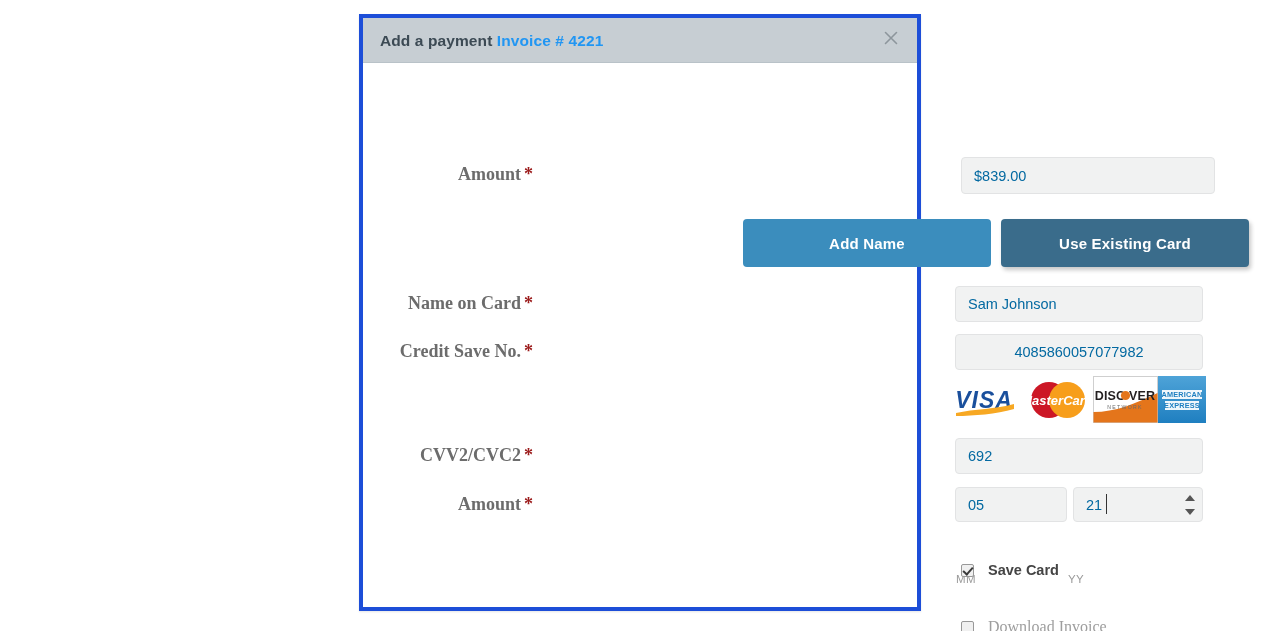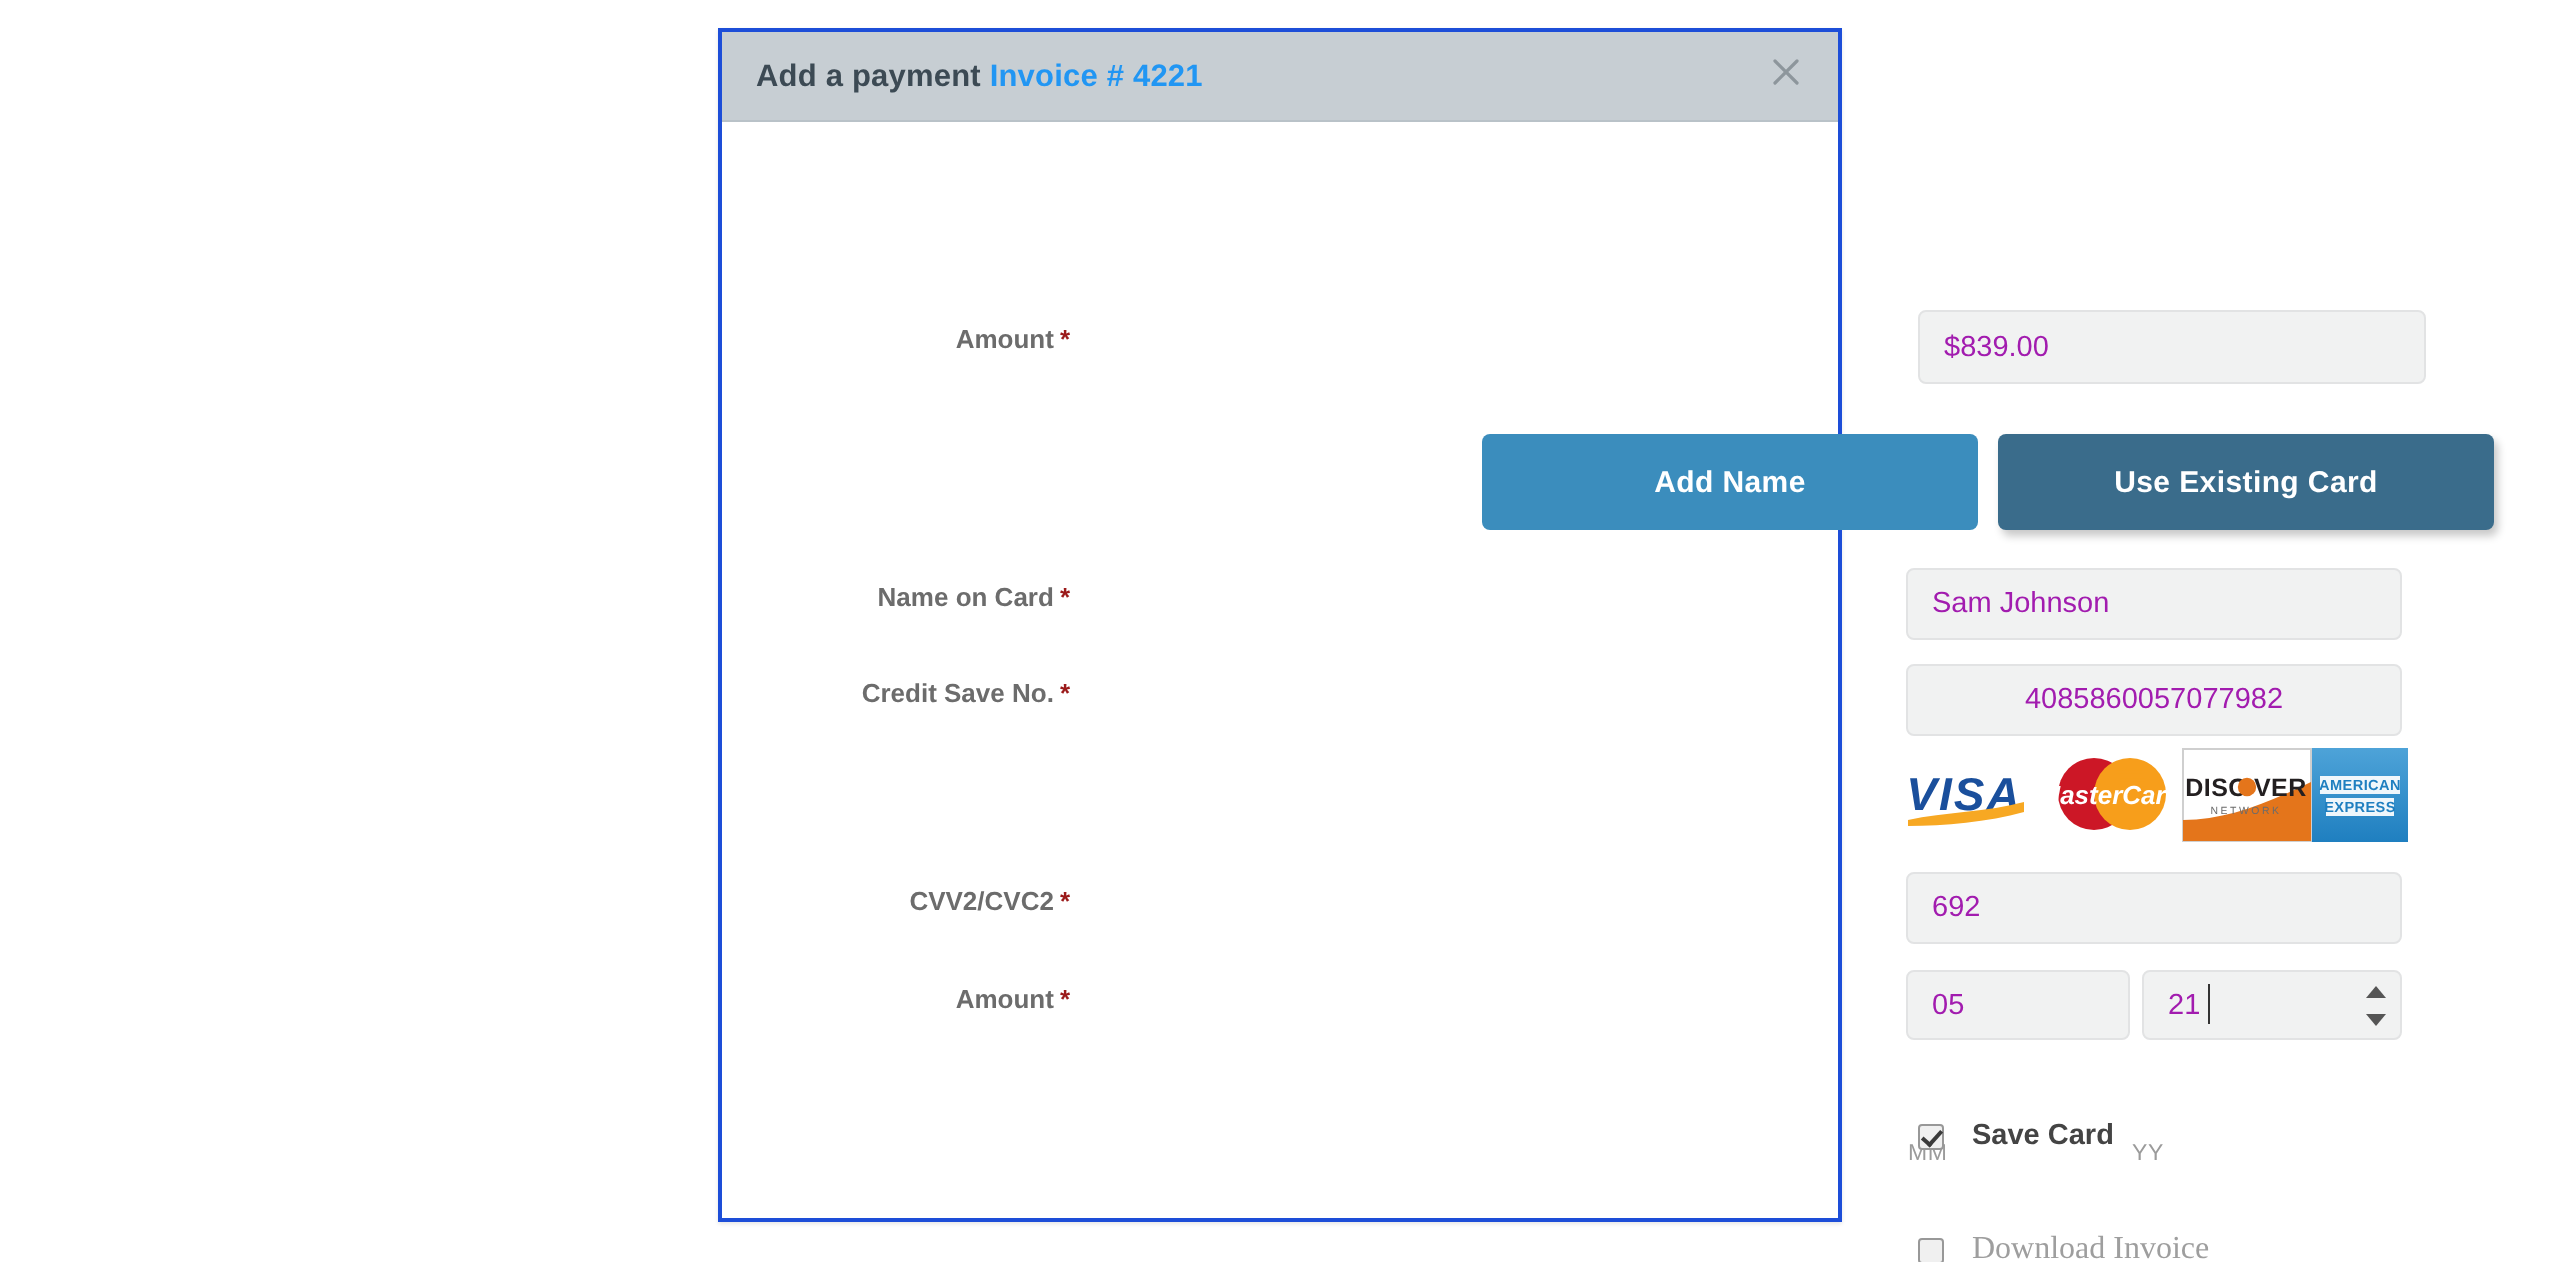--- a/index.html
+++ b/index.html
@@ -13,21 +13,21 @@
   }
 
   
   #modal {
     position: absolute;
     left: 359px;
     top: 14px;
     width: 562px;
     height: 597px;
     box-sizing: border-box;
-    border: 2px solid #1d4ed8;
+    border: 4px solid #1d4ed8;
     background: #ffffff;
     box-shadow: 0 1px 2px rgba(0,0,0,.10);
   }
 
   #modal-header {
     position: relative;
     height: 45px;
     background: #c7ced3;
     border-bottom: 1px solid #b9c2c8;
     box-sizing: border-box;
@@ -73,40 +73,41 @@
     position: absolute;
     left: 0;
     width: 100%;
     height: 0;
   }
   .flabel {
     position: absolute;
     right: 384px;           
     width: 260px;
     text-align: right;
-    font-size: 13px;
+    font-size: 18px;
     font-weight: bold;
     color: #6c6c6c;
     white-space: nowrap;
+    font-family: Liberation Serif, serif;
   }
   .req {
     color: #9b1a1a;
     font-weight: bold;
     margin-left: 3px;
   }
 
   .fld {
     position: absolute;
     box-sizing: border-box;
     background: #f1f2f2;
     border: 1px solid #e2e3e4;
     border-radius: 4px;
     font-family: "Liberation Sans", sans-serif;
     font-size: 14.5px;
-    color: #a21caf;
+    color: #0369a1;
     padding: 0 12px;
     outline: none;
   }
   .fld::placeholder { color: #9a9a9a; }
 
   
   #row-amount .flabel { top: 101px; }
   #amount-input {
     left: 598px; top: 94px; width: 254px; height: 37px;
   }

